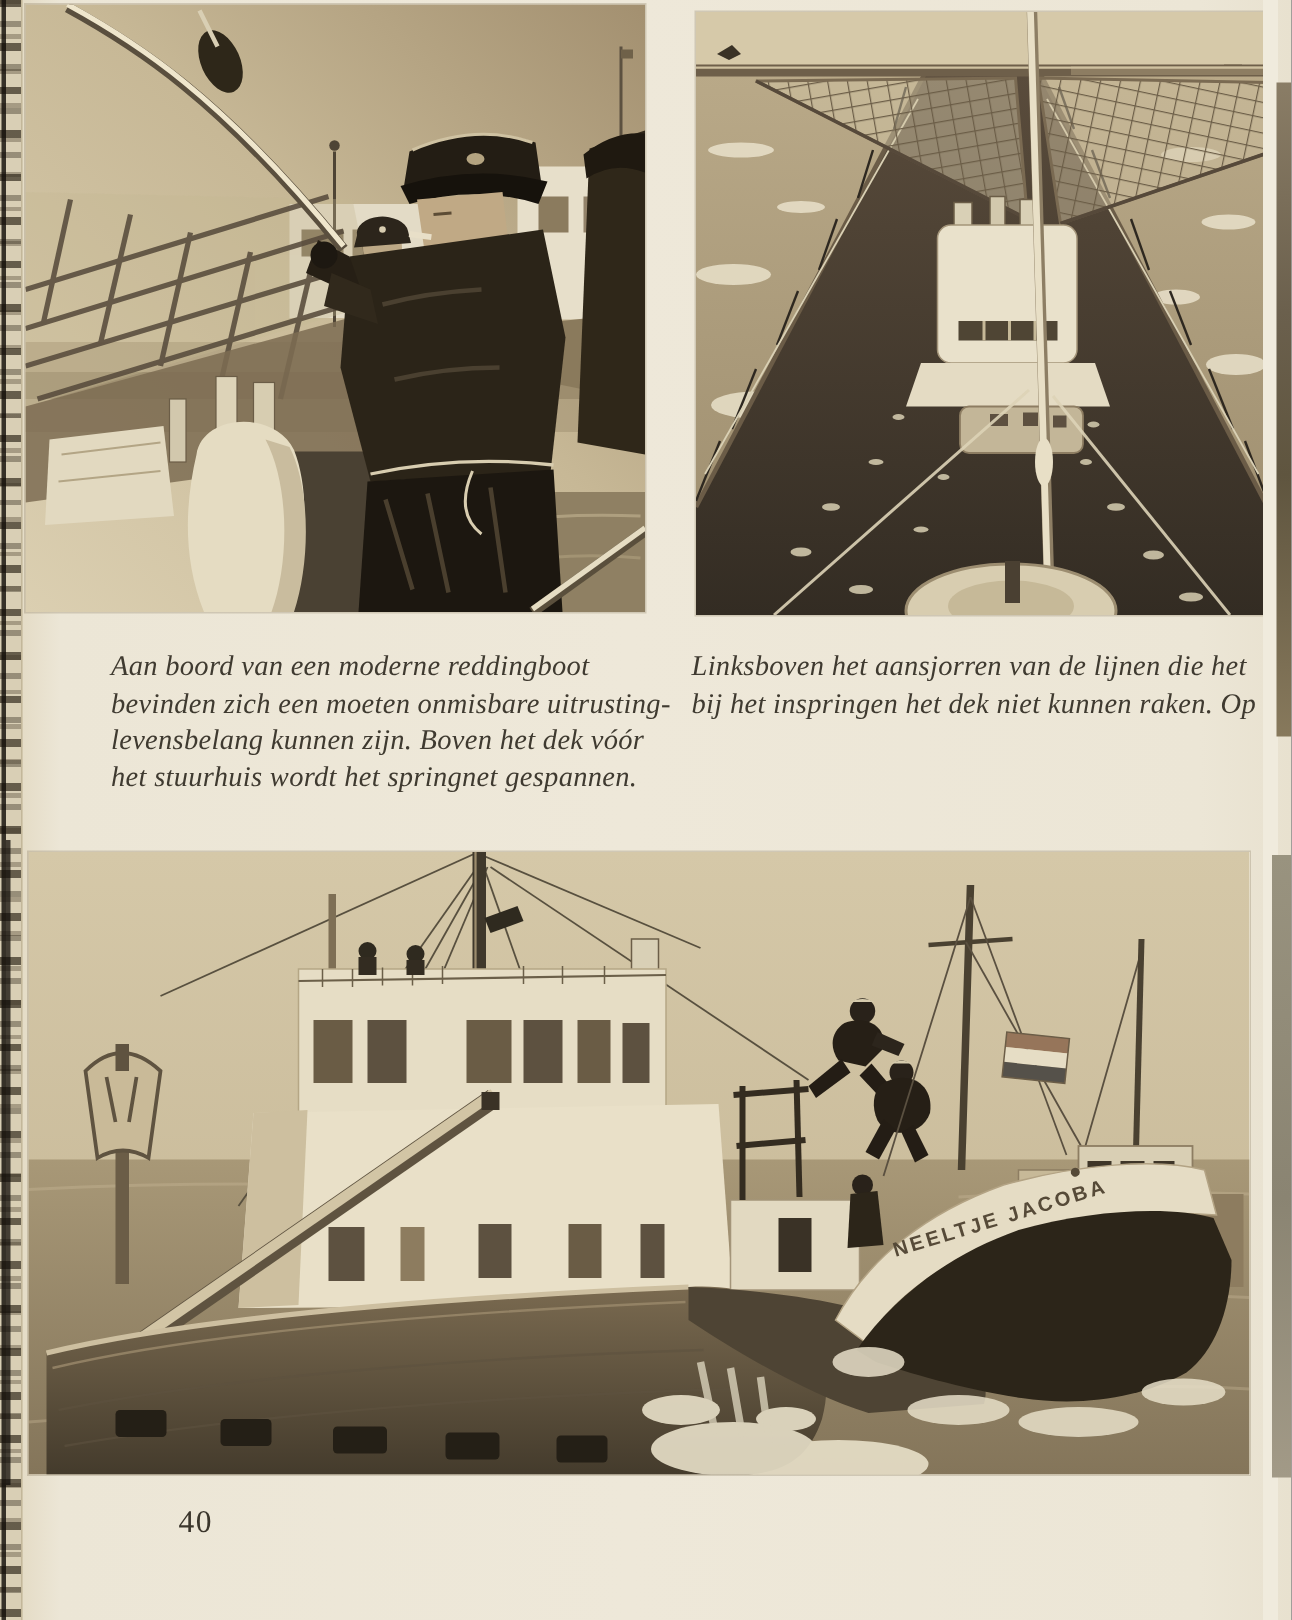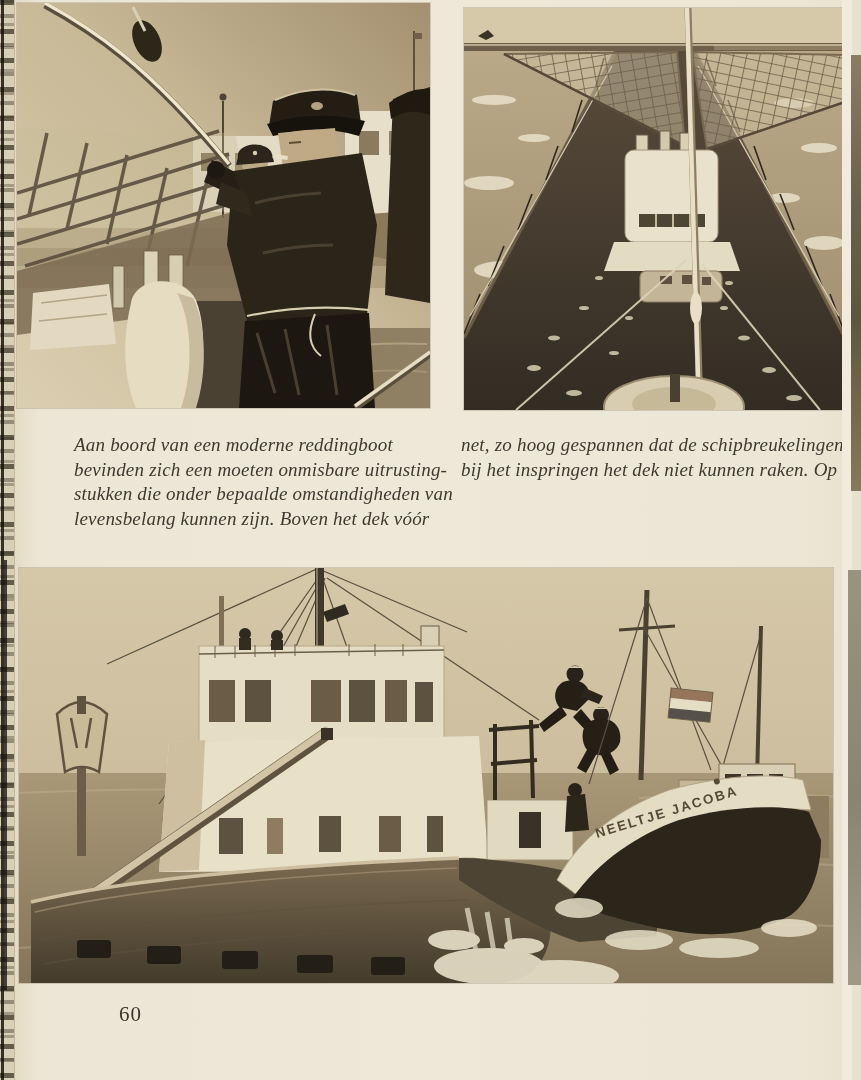--- a/index.html
+++ b/index.html
@@ -281,26 +281,26 @@
           <ellipse cx="330" cy="390" rx="8" ry="3"></ellipse>
         <ellipse cx="135" cy="270" rx="4" ry="2"></ellipse>
           <ellipse cx="265" cy="275" rx="4" ry="2"></ellipse>
       </g>
     </svg>
   </div>
 
   <div class="caption" style="left:74px;top:433px;width:380px;">
     <div class="ln">Aan boord van een moderne reddingboot</div>
     <div class="ln">bevinden zich een moeten onmisbare uitrusting-</div>
-    <div class="ln">stukken die onder bepaalde omstandigheden van</div>
     <div class="ln">levensbelang kunnen zijn. Boven het dek vóór</div>
+    <div class="ln">het stuurhuis wordt het springnet gespannen.</div>
   </div>
 
   <div class="caption" style="left:461px;top:433px;width:396px;">
-    <div class="ln">net, zo hoog gespannen dat de schipbreukelingen</div>
+    <div class="ln">Linksboven het aansjorren van de lijnen die het</div>
     <div class="ln">bij het inspringen het dek niet kunnen raken. Op de</div>
   </div>
 
   <div class="photo" style="left:19px;top:568px;width:814px;height:415px;">
     <svg width="814" height="415" viewBox="0 0 814 415">
       <defs>
         <linearGradient id="skyb" x1="0" y1="0" x2="0" y2="1">
           <stop offset="0" stop-color="#d5c8a8"></stop>
             <stop offset="1" stop-color="#c3b493"></stop>
         </linearGradient>
@@ -468,19 +468,19 @@
         <g fill="#e7dfc8" opacity=".85">
           <ellipse cx="560" cy="340" rx="24" ry="10"></ellipse>
             <ellipse cx="620" cy="372" rx="34" ry="10"></ellipse>
           <ellipse cx="700" cy="380" rx="40" ry="10"></ellipse>
             <ellipse cx="770" cy="360" rx="28" ry="9"></ellipse>
         </g>
       </g>
     </svg>
   </div>
 
-  <div class="pagenum">60</div>
+  <div class="pagenum">40</div>
 
   <div class="edge-cream"></div>
   <div class="edge-sliver-top"></div>
   <div class="edge-sliver-bottom"></div>
 
 </div>
 
 </body></html>

